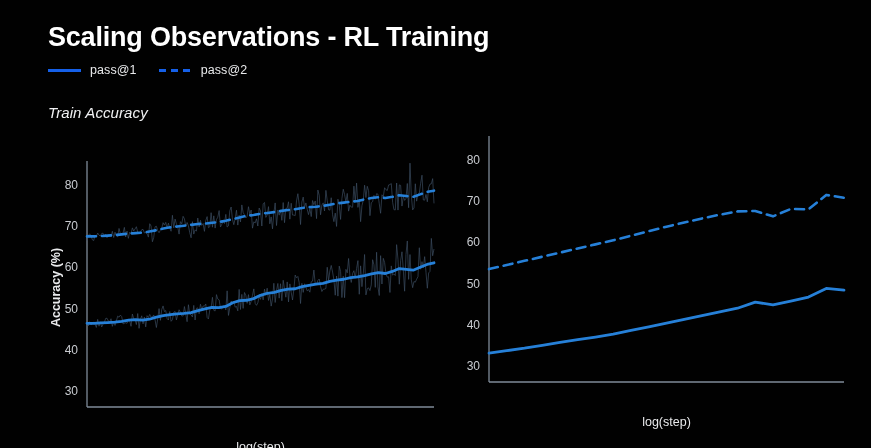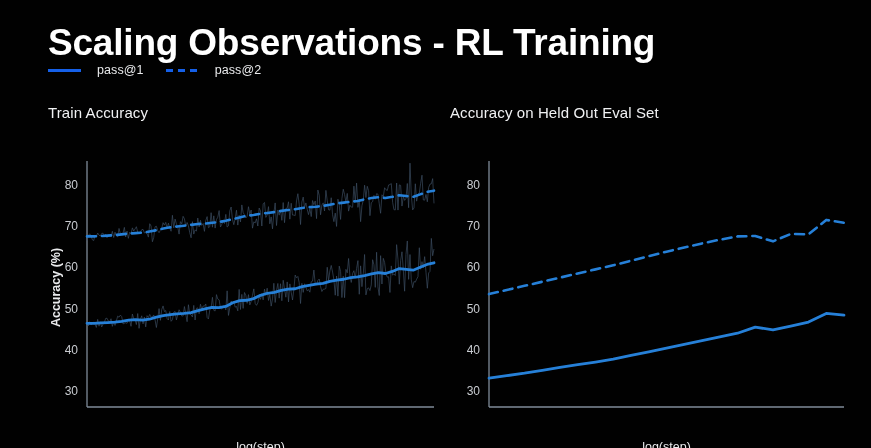--- a/index.html
+++ b/index.html
@@ -7,41 +7,41 @@
     width:871px;height:448px;
     background:#010101;
     font-family:"Liberation Sans","DejaVu Sans",sans-serif;
     color:#ffffff;
     overflow:hidden;
     position:relative;
   }
   .slide{position:absolute;inset:0;}
   .title{
     position:absolute;left:48px;top:22px;
-    font-size:37px;font-weight:600;letter-spacing:-0.2px;
+    font-size:27px;font-weight:600;letter-spacing:-0.2px;
     color:#ffffff;white-space:nowrap;
   }
   .legend{
     position:absolute;left:48px;top:63px;
     display:flex;align-items:center;gap:22px;
   }
-  .legend-item{display:flex;align-items:center;gap:16px;}
+  .legend-item{display:flex;align-items:center;gap:9px;}
   .legend-swatch{display:block;width:33px;height:3px;}
   .legend-swatch.solid{background:#1560e8;}
   .legend-swatch.dashed{
     background:repeating-linear-gradient(to right,#1560e8 0 7px,transparent 7px 12px);
   }
   .legend-label{font-size:12.5px;color:#e9eaec;font-weight:500;letter-spacing:.1px;}
 
   .panel{position:absolute;top:104px;}
   .panel.left{left:48px;width:392px;}
   .panel.right{left:450px;width:400px;}
   .panel-title{
     font-size:15px;font-weight:500;color:#f0f1f3;letter-spacing:.1px;
-    margin:0 0 8px 0;white-space:nowrap;
+    margin:0 0 8px 0;white-space:nowrap;font-style:italic;
   }
   .chart-wrap{position:relative;}
   svg{display:block;}
   .tick-text{font-size:12px;fill:#c9ccd1;font-family:"Liberation Sans","DejaVu Sans",sans-serif;}
   .axis-title{font-size:12.5px;fill:#e9eaec;font-family:"Liberation Sans","DejaVu Sans",sans-serif;}
 </style>
 </head>
 <body>
 
 <div class="slide">
@@ -75,21 +75,20 @@
           <path d="M39.00 111.78 L40.33 106.32 L41.67 104.80 L43.00 106.79 L44.34 110.72 L45.67 111.59 L47.01 106.52 L48.34 107.62 L49.68 104.01 L51.01 106.20 L52.35 106.97 L53.68 104.51 L55.02 104.19 L56.35 106.65 L57.68 105.18 L59.02 108.76 L60.35 105.96 L61.69 106.04 L63.02 107.73 L64.36 102.30 L65.69 108.53 L67.03 103.18 L68.36 106.82 L69.70 107.84 L71.03 99.45 L72.37 104.73 L73.70 105.59 L75.03 104.13 L76.37 98.39 L77.70 107.99 L79.04 102.06 L80.37 109.33 L81.71 103.16 L83.04 104.91 L84.38 98.85 L85.71 101.97 L87.05 99.96 L88.38 97.73 L89.72 103.26 L91.05 104.76 L92.38 103.17 L93.72 100.72 L95.05 100.39 L96.39 103.93 L97.72 103.63 L99.06 104.61 L100.39 108.12 L101.73 94.72 L103.06 97.01 L104.40 112.73 L105.73 108.41 L107.07 97.80 L108.40 97.26 L109.73 101.70 L111.07 103.70 L112.40 101.17 L113.74 99.28 L115.07 93.68 L116.41 96.11 L117.74 93.39 L119.08 99.15 L120.41 94.21 L121.75 99.08 L123.08 102.26 L124.42 86.30 L125.75 98.92 L127.08 90.09 L128.42 94.90 L129.75 98.13 L131.09 105.11 L132.42 92.65 L133.76 94.84 L135.09 87.33 L136.43 89.81 L137.76 97.36 L139.10 93.49 L140.43 96.87 L141.77 103.75 L143.10 108.78 L144.43 92.66 L145.77 105.08 L147.10 100.82 L148.44 102.20 L149.77 89.07 L151.11 97.88 L152.44 91.36 L153.78 96.43 L155.11 94.50 L156.45 102.35 L157.78 91.52 L159.12 87.60 L160.45 98.71 L161.78 97.72 L163.12 83.68 L164.45 98.18 L165.79 86.83 L167.12 99.12 L168.46 90.51 L169.79 88.24 L171.13 81.58 L172.46 97.98 L173.80 95.25 L175.13 92.04 L176.47 94.49 L177.80 85.36 L179.13 98.02 L180.47 96.82 L181.80 81.81 L183.14 78.01 L184.47 90.43 L185.81 95.70 L187.14 89.87 L188.48 81.22 L189.81 96.10 L191.15 86.23 L192.48 92.86 L193.82 75.92 L195.15 83.58 L196.48 85.80 L197.82 89.03 L199.15 87.23 L200.49 77.71 L201.82 85.27 L203.16 81.00 L204.49 99.16 L205.83 92.80 L207.16 94.01 L208.50 89.80 L209.83 97.02 L211.17 79.02 L212.50 81.99 L213.83 97.04 L215.17 74.79 L216.50 73.50 L217.84 88.36 L219.17 85.94 L220.51 77.63 L221.84 94.81 L223.18 87.92 L224.51 99.81 L225.85 84.07 L227.18 73.91 L228.52 96.56 L229.85 80.96 L231.18 86.15 L232.52 81.06 L233.85 91.33 L235.19 73.55 L236.52 93.66 L237.86 79.33 L239.19 79.23 L240.53 72.79 L241.86 90.16 L243.20 74.26 L244.53 86.08 L245.87 86.10 L247.20 86.60 L248.53 71.85 L249.87 64.70 L251.20 75.33 L252.54 95.52 L253.87 72.97 L255.21 68.10 L256.54 78.74 L257.88 73.94 L259.21 80.32 L260.55 85.61 L261.88 79.71 L263.22 87.59 L264.55 71.53 L265.88 75.72 L267.22 71.98 L268.55 89.64 L269.89 61.07 L271.22 66.32 L272.56 85.77 L273.89 76.09 L275.23 73.87 L276.56 81.97 L277.90 61.36 L279.23 71.71 L280.57 80.72 L281.90 81.16 L283.23 68.73 L284.57 85.74 L285.90 92.65 L287.24 84.13 L288.57 97.44 L289.91 70.16 L291.24 76.15 L292.58 90.43 L293.91 69.54 L295.25 60.26 L296.58 65.54 L297.92 73.04 L299.25 64.42 L300.58 82.14 L301.92 76.21 L303.25 78.10 L304.59 78.25 L305.92 57.13 L307.26 72.34 L308.59 54.08 L309.93 78.38 L311.26 70.07 L312.60 92.67 L313.93 76.80 L315.27 71.20 L316.60 56.19 L317.93 68.54 L319.27 57.30 L320.60 61.72 L321.94 86.66 L323.27 73.78 L324.61 72.67 L325.94 66.38 L327.28 70.19 L328.61 64.68 L329.95 65.22 L331.28 74.77 L332.62 84.28 L333.95 65.78 L335.28 67.89 L336.62 58.76 L337.95 60.72 L339.29 61.52 L340.62 55.93 L341.96 55.57 L343.29 54.55 L344.63 73.33 L345.96 80.68 L347.30 80.95 L348.63 54.01 L349.97 81.08 L351.30 55.92 L352.63 56.39 L353.97 77.07 L355.30 67.45 L356.64 71.37 L357.97 69.48 L359.31 54.49 L360.64 78.73 L361.98 34.14 L363.31 66.42 L364.65 80.90 L365.98 78.96 L367.32 54.78 L368.65 72.16 L369.98 65.05 L371.32 64.09 L372.65 54.31 L373.99 46.20 L375.32 70.97 L376.66 71.16 L377.99 65.44 L379.33 72.79 L380.66 58.46 L382.00 55.06 L383.33 54.85 L384.67 49.61 L386.00 74.39 " fill="none" stroke="#3d4e63" stroke-width="0.8" opacity="0.85"></path>
           <path d="M39.00 194.35 L45.94 194.35 L52.88 193.94 L59.82 193.53 L66.76 193.11 L73.70 192.29 L80.64 191.05 L87.58 190.64 L94.52 191.05 L101.46 190.23 L108.40 188.17 L115.34 186.52 L122.28 185.70 L129.22 184.87 L136.16 184.46 L143.10 183.64 L150.04 181.58 L156.98 179.93 L163.92 178.28 L170.86 178.69 L177.80 177.46 L184.74 173.75 L191.68 171.69 L198.62 171.27 L205.56 169.63 L212.50 166.33 L219.44 164.27 L226.38 163.44 L233.32 161.38 L240.26 160.15 L247.20 159.74 L254.14 157.68 L261.08 156.44 L268.02 155.20 L274.96 154.38 L281.90 152.32 L288.84 151.08 L295.78 150.26 L302.72 148.61 L309.66 147.79 L316.60 146.55 L323.54 144.90 L330.48 143.67 L337.42 144.49 L344.36 142.43 L351.30 139.54 L358.24 140.37 L365.18 141.19 L372.12 138.31 L379.06 135.42 L386.00 133.78 " fill="none" stroke="#2680d8" stroke-width="2.8" stroke-linecap="round" stroke-linejoin="round"></path>
           <path d="M39.00 107.40 L45.94 107.40 L52.88 106.99 L59.82 106.58 L66.76 106.17 L73.70 105.34 L80.64 104.52 L87.58 104.11 L94.52 103.69 L101.46 102.46 L108.40 101.22 L115.34 99.57 L122.28 98.34 L129.22 97.51 L136.16 96.69 L143.10 95.87 L150.04 95.04 L156.98 94.63 L163.92 93.81 L170.86 92.98 L177.80 91.74 L184.74 90.10 L191.68 88.45 L198.62 86.80 L205.56 85.98 L212.50 84.74 L219.44 83.92 L226.38 83.09 L233.32 81.86 L240.26 81.03 L247.20 80.21 L254.14 78.97 L261.08 78.15 L268.02 77.73 L274.96 76.91 L281.90 75.67 L288.84 74.44 L295.78 73.61 L302.72 72.79 L309.66 71.97 L316.60 70.32 L323.54 69.08 L330.48 68.26 L337.42 69.08 L344.36 67.84 L351.30 66.20 L358.24 67.02 L365.18 67.84 L372.12 65.37 L379.06 62.90 L386.00 61.66 " fill="none" stroke="#2680d8" stroke-width="2.6" stroke-linecap="round" stroke-linejoin="round" stroke-dasharray="9,6"></path>
           <text x="212.5" y="322" text-anchor="middle" class="axis-title">log(step)</text>
           <text x="0" y="0" text-anchor="middle" class="axis-title" transform="translate(12,158.5) rotate(-90)" font-weight="600" fill="#ffffff" font-size="12.5">Accuracy (%)</text>
         </svg>
     </div>
   </div>
 
   <div class="panel right">
-    <div class="panel-title">Accuracy on Held Out Eval Set</div>
     <div class="chart-wrap">
       <svg id="chart-1" width="400" height="340">
           <line x1="39" y1="32" x2="39" y2="278" stroke="#7f8b99" stroke-width="1.3"></line>
           <line x1="39" y1="278" x2="394" y2="278" stroke="#7f8b99" stroke-width="1.3"></line>
           <text x="30" y="266.01724137931035" text-anchor="end" class="tick-text">30</text>
           <text x="30" y="224.81034482758622" text-anchor="end" class="tick-text">40</text>
           <text x="30" y="183.60344827586206" text-anchor="end" class="tick-text">50</text>
           <text x="30" y="142.39655172413794" text-anchor="end" class="tick-text">60</text>
           <text x="30" y="101.18965517241381" text-anchor="end" class="tick-text">70</text>
           <text x="30" y="59.98275862068965" text-anchor="end" class="tick-text">80</text>

